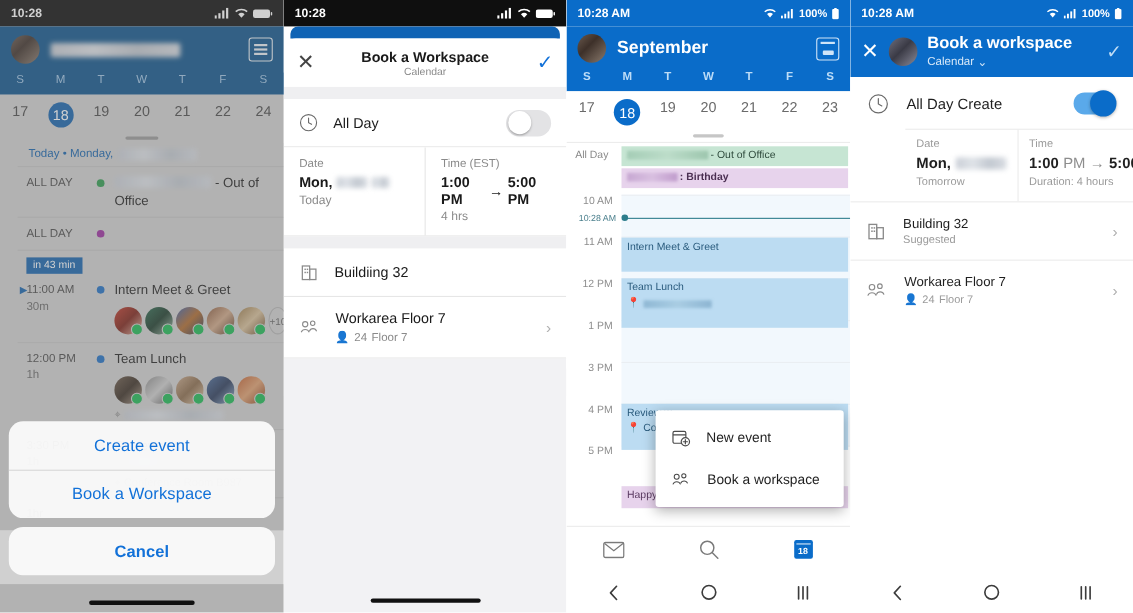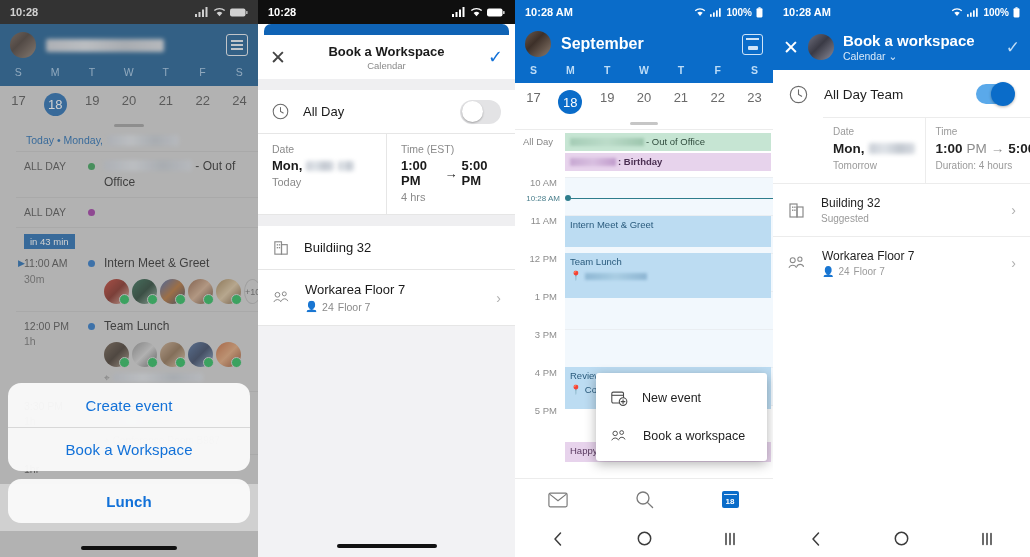--- a/index.html
+++ b/index.html
@@ -418,21 +418,21 @@
     </div>
 
     <div class="p1-bottomfill"></div>
     <div class="sheet-scrim"></div>
     <div class="sheet-wrap">
       <div class="sheet-group">
         <div class="sheet-btn">Create event</div>
         <div class="sheet-btn">Book a Workspace</div>
       </div>
       <div class="sheet-group">
-        <div class="sheet-btn bold">Lunch</div>
+        <div class="sheet-btn bold">Cancel</div>
       </div>
     </div>
     <div class="home-ind"></div>
   </div>
 
   <div class="panel p2">
     <div class="statusbar sb-dark">
       <span>10:28</span>
       <span class="sb-right">
         <svg width="14" height="10" viewBox="0 0 14 10">
@@ -747,21 +747,21 @@
         </div>
       </div>
       <span class="p4-check">✓</span>
     </div>
 
     <div class="p4-row-allday">
       <svg width="19" height="19" viewBox="0 0 20 20">
           <circle cx="10" cy="10" r="8.6" fill="none" stroke="#6a6a6a" stroke-width="1.15"></circle>
           <path d="M10 5 V10 L13.3 11.9" fill="none" stroke="#6a6a6a" stroke-width="1.15" stroke-linecap="round"></path>
         </svg>
-      <span class="lbl">All Day Team</span>
+      <span class="lbl">All Day Create</span>
       <div class="toggle-on">
           <i></i>
         </div>
     </div>
 
     <div class="p4-dt">
       <div class="p4-dtcell">
         <div class="p4-cap">Date</div>
         <div class="p4-main">
           <span>Mon,</span>

